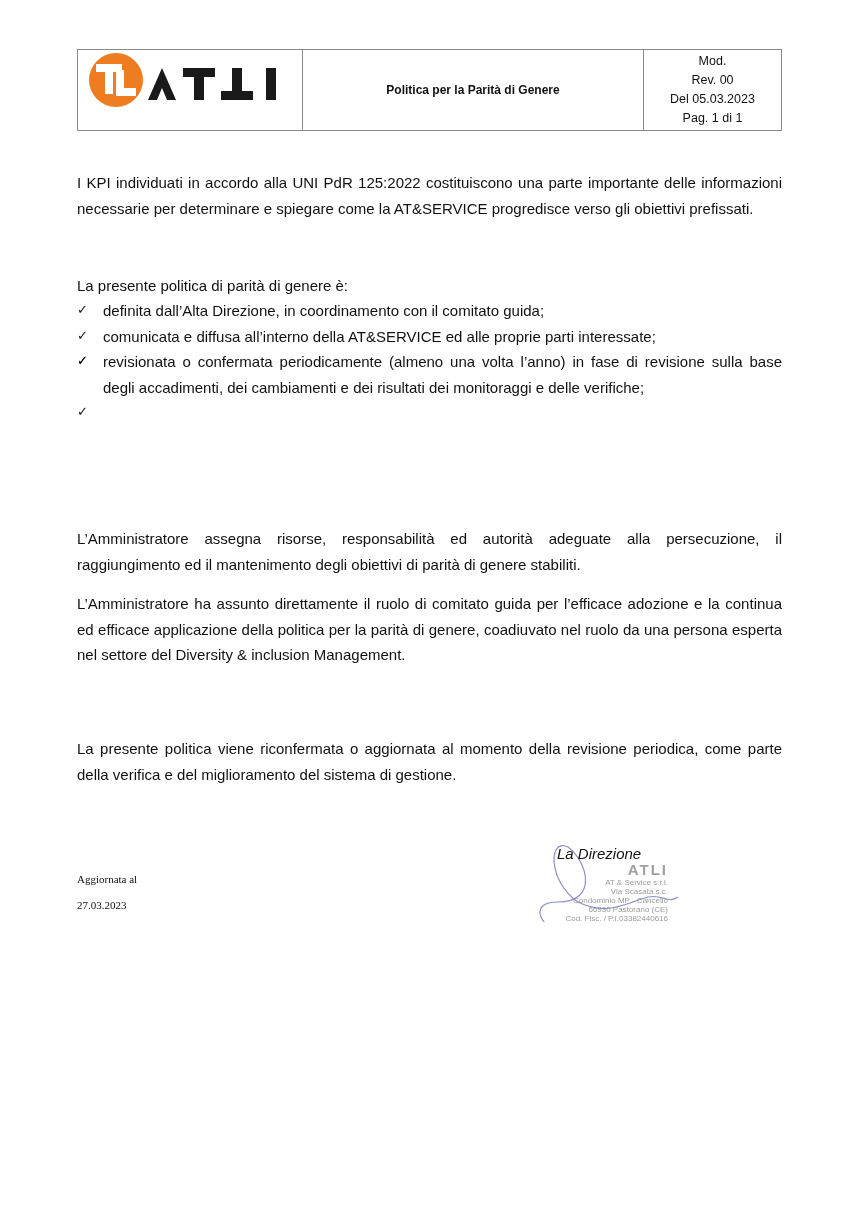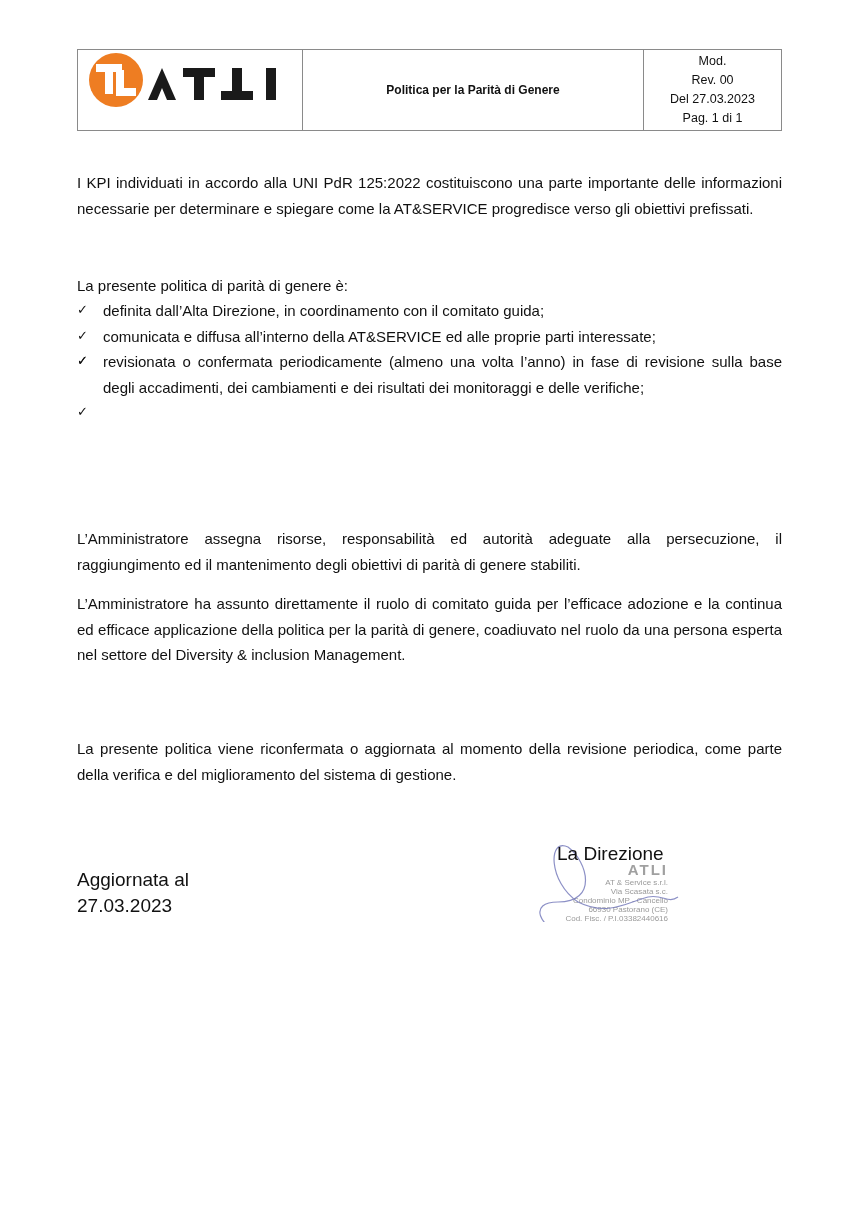--- a/index.html
+++ b/index.html
@@ -22,22 +22,22 @@
       font-size: 15px; line-height: 25.5px; text-align: justify;
     }
     .p1 { top: 170px; }
     .intro { top: 273px; }
     .checklist { position: absolute; left: 77px; top: 298px; width: 705px; margin: 0; padding: 0; list-style: none; font-size: 15px; line-height: 25.5px; }
     .checklist li { position: relative; padding-left: 26px; text-align: justify; }
     .checklist .check { position: absolute; left: 0; top: -1px; font-size: 13px; }
     .p2 { top: 526px; }
     .p3 { top: 591px; }
     .p4 { top: 692px; margin-top: 44px; }
-    .sign-label { position: absolute; left: 557px; top: 843px; font-size: 19px; line-height: 22px; }
-    .updated { position: absolute; left: 77px; top: 867px; font-size: 19px; line-height: 25.5px; }
+    .sign-label { position: absolute; left: 557px; top: 843px; font-size: 15px; line-height: 22px; font-style: italic; }
+    .updated { position: absolute; left: 77px; top: 867px; font-size: 11px; line-height: 25.5px; font-family: Liberation Serif, serif; }
     .stamp { position: absolute; left: 528px; top: 862px; width: 160px; height: 80px; }
     .stamp-text { position: absolute; left: 0; top: 0; width: 140px; text-align: right; font-size: 8px; line-height: 9px; color: #9a9a9a; }
     .stamp-logo { font-size: 15px; font-weight: bold; letter-spacing: 2px; color: #a0a0a0; line-height: 16px; }
     b { font-weight: normal; }
   </style>
 </head>
 <body>
 
 <table class="header-table">
   <tbody>
@@ -54,21 +54,21 @@
         <rect x="106" y="16" width="10" height="32" fill="#1a1a1a"></rect>
         <rect x="133" y="39" width="32" height="9" fill="#1a1a1a"></rect>
         <rect x="144" y="16" width="10" height="32" fill="#1a1a1a"></rect>
         <rect x="178" y="16" width="10" height="32" fill="#1a1a1a"></rect>
       </svg>
     </td>
     <td class="cell-title">Politica per la Parità di Genere</td>
     <td class="cell-meta">
       <div>Mod.</div>
       <div>Rev. 00</div>
-      <div>Del 27.03.2023</div>
+      <div>Del 05.03.2023</div>
       <div>Pag. 1 di 1</div>
     </td>
   </tr>
 </tbody>
   </table>
 
 <div class="content p1"><span>I KPI individuati in accordo alla UNI PdR 125:2022 costituiscono una parte importante delle informazioni necessarie per determinare e spiegare come la </span><b>AT&amp;SERVICE</b><span> progredisce verso gli obiettivi prefissati.</span></div>
 
 <div class="content intro">La presente politica di parità di genere è:</div>
 

